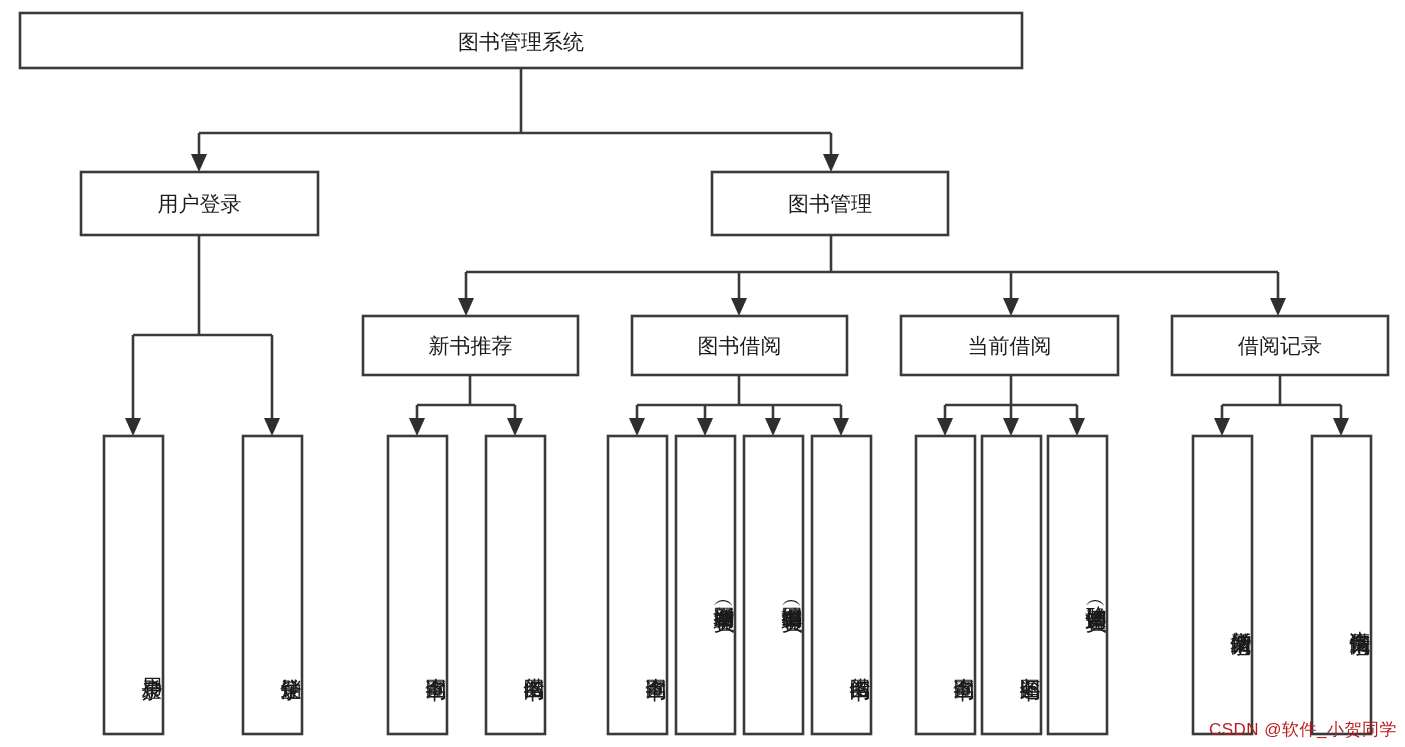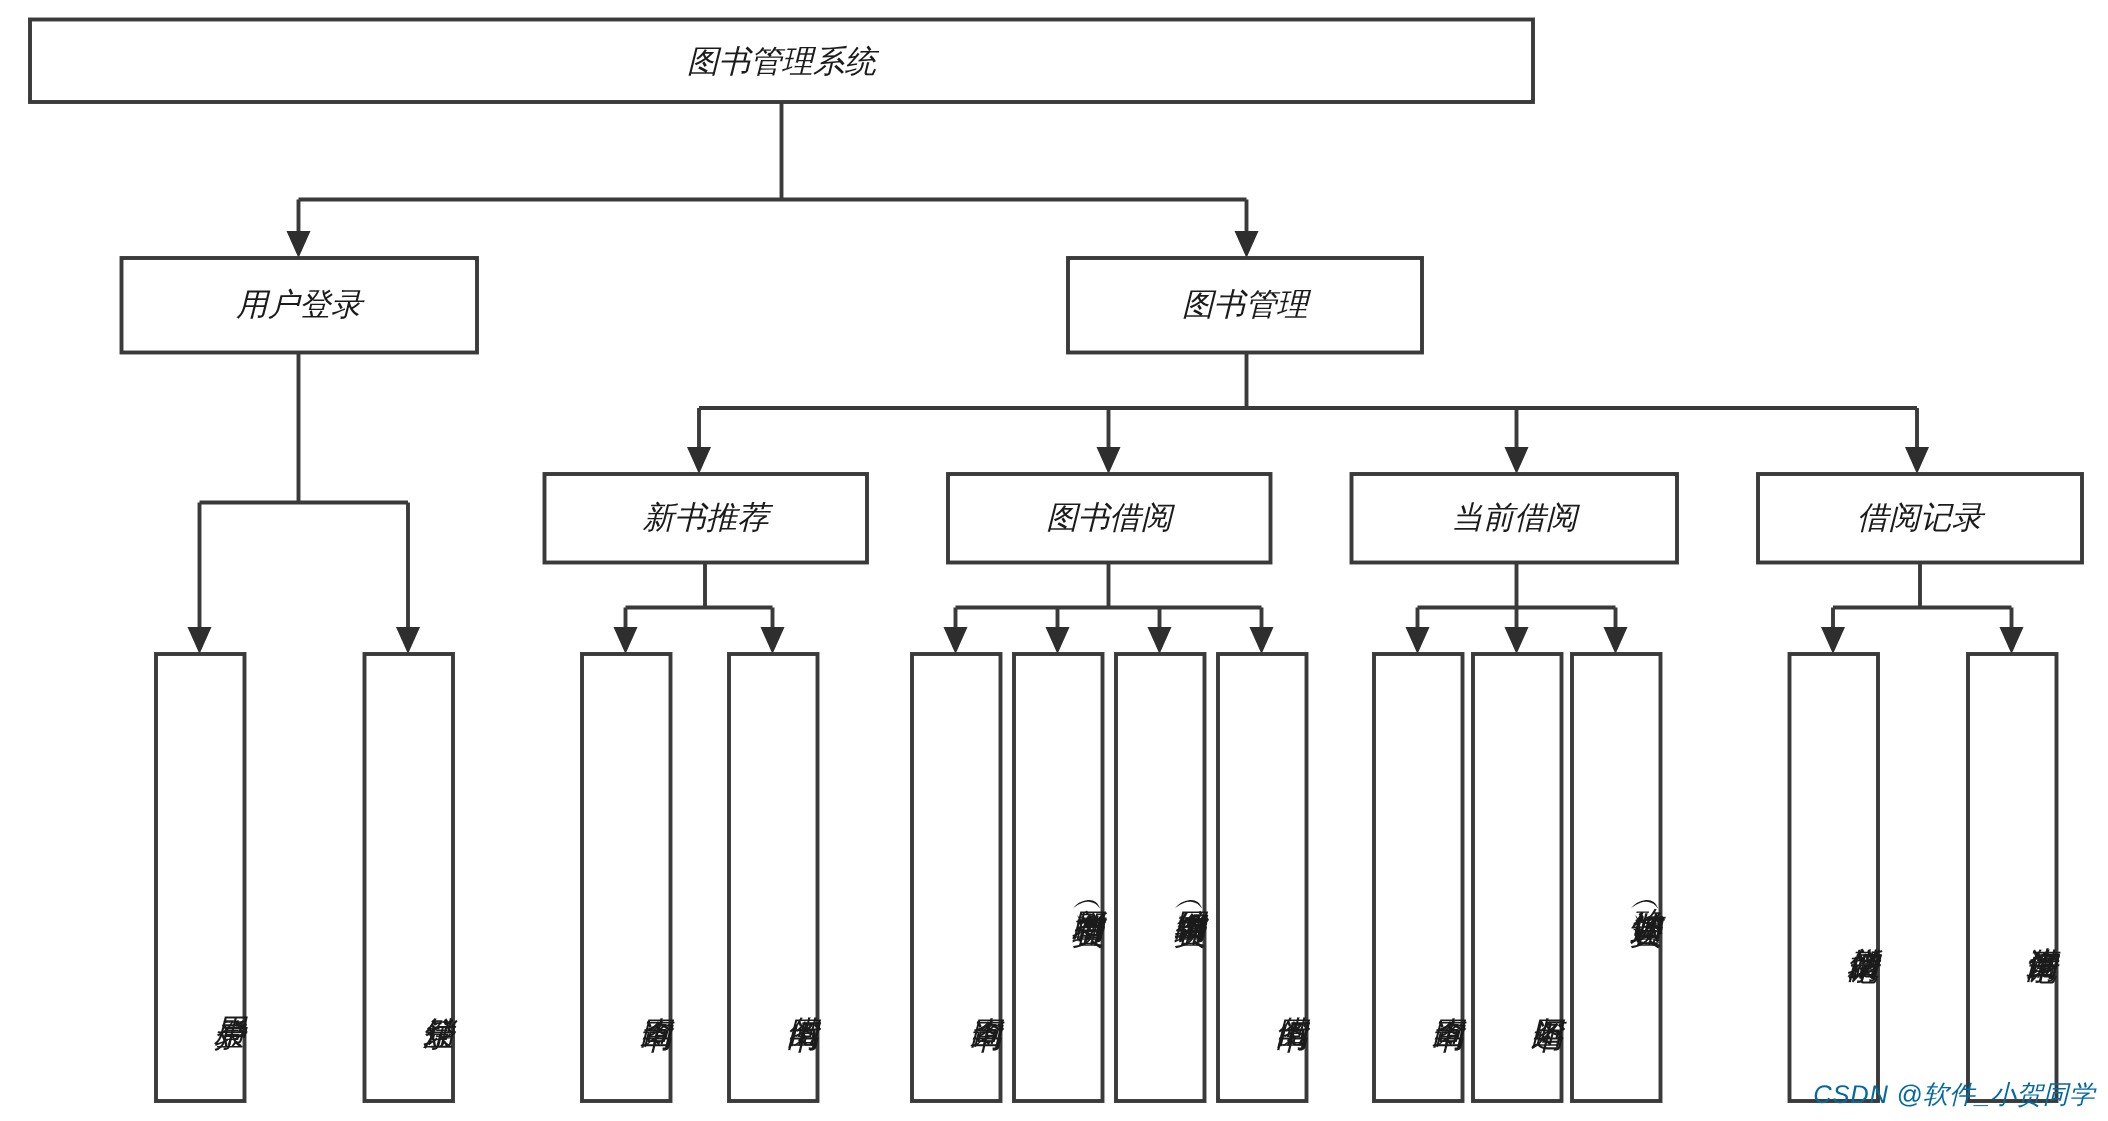--- a/index.html
+++ b/index.html
@@ -11,21 +11,20 @@
     width: 1405px;
     height: 747px;
     font-family: "Liberation Sans", "DejaVu Sans", sans-serif;
     overflow: hidden;
   }
   #diagram-root {
     position: relative;
     width: 1405px;
     height: 747px;
     background: #ffffff;
-    font-style: italic;
   }
   svg.canvas {
     position: absolute;
     top: 0;
     left: 0;
     width: 1405px;
     height: 747px;
   }
   .node-rect {
     fill: #ffffff;
@@ -63,21 +62,21 @@
     letter-spacing: 1px;
     white-space: nowrap;
     pointer-events: none;
   }
   .watermark {
     position: absolute;
     right: 8px;
     bottom: 6px;
     font-family: "Liberation Sans", "DejaVu Sans", sans-serif;
     font-size: 17px;
-    color: #0369a1;
+    color: #b91c1c;
     letter-spacing: 0.5px;
     white-space: nowrap;
   }
 </style>
 </head>
 <body>
 
 <div id="diagram-root">
 
   <svg class="canvas" viewBox="0 0 1405 747" xmlns="http://www.w3.org/2000/svg">

